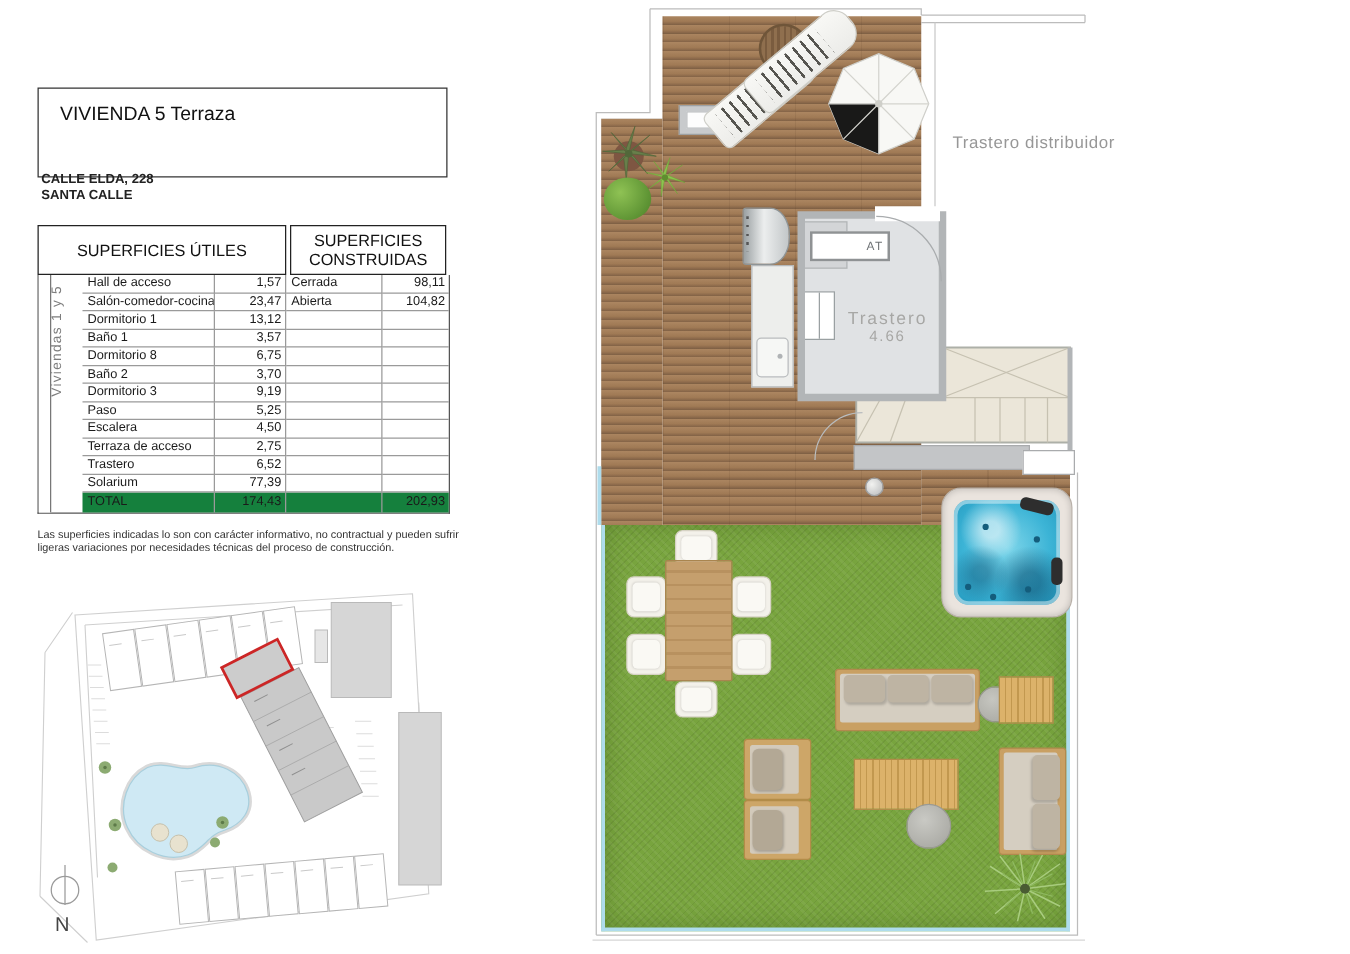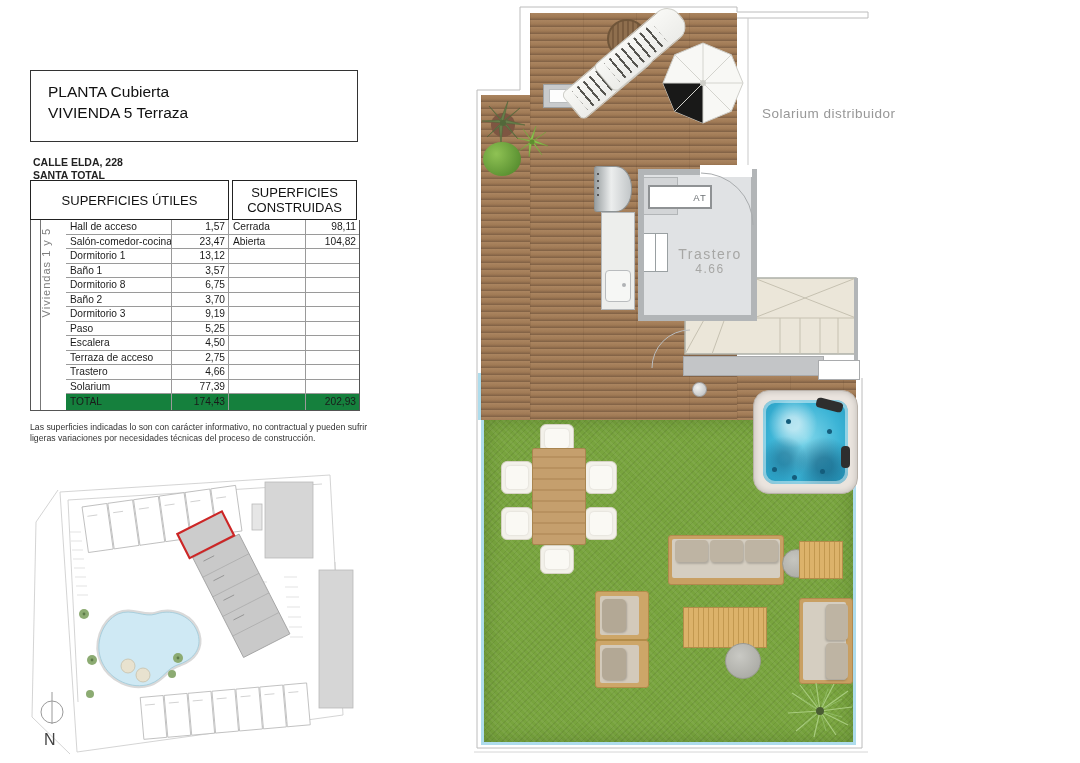--- a/index.html
+++ b/index.html
@@ -3,21 +3,21 @@
 <meta charset="utf-8">
 <style>
   html,body{margin:0;padding:0;background:#fff;}
   #app{position:relative;width:1080px;height:763px;background:#fff;overflow:hidden;
        font-family:"Liberation Sans",sans-serif;color:#1a1a1a;}
   .abs{position:absolute;}
 
   
   .title-box{left:30px;top:70px;width:326px;height:70px;border:1.4px solid #333;background:#fff;}
   .title-box .t{margin:10px 0 0 17px;font-size:15.5px;line-height:21px;color:#111;}
-  .address{left:33px;top:156px;font-size:10.5px;font-weight:bold;line-height:13px;color:#222;}
+  .address{left:33px;top:137px;font-size:10.5px;font-weight:bold;line-height:13px;color:#222;}
 
   .tbl-head{top:180px;height:38px;border:1.4px solid #222;background:#fff;
             display:flex;align-items:center;justify-content:center;text-align:center;
             font-size:13px;color:#111;}
   .tbl-head.left{left:30px;width:197px;}
   .tbl-head.right{left:232px;width:123px;line-height:15px;}
 
   .tbl-body{left:30px;top:220px;width:328px;border:1px solid #555;border-top:none;display:flex;}
   .side-cell{width:34px;border-right:1px solid #777;position:relative;background:#fff;}
   .side-cell span{position:absolute;left:9px;top:8px;writing-mode:vertical-rl;transform:rotate(180deg);
@@ -124,27 +124,26 @@
 
   svg text{font-family:"Liberation Sans",sans-serif;}
 </style>
 </head>
 <body>
 
 <div id="app">
 
   <div class="abs title-box">
     <div class="t">
-      <div>PLANTA Cubierta</div>
       <div>VIVIENDA 5 Terraza</div>
     </div>
   </div>
   <div class="abs address">
     <div>CALLE ELDA, 228</div>
-    <div>SANTA TOTAL</div>
+    <div>SANTA CALLE</div>
   </div>
 
   <div class="abs tbl-head right">SUPERFICIES CONSTRUIDAS</div>
   <div class="abs tbl-head left">SUPERFICIES ÚTILES</div>
 
   <div class="abs tbl-body">
     <div class="side-cell">
       <span>Viviendas 1 y 5</span>
     </div>
     <div class="rows">
@@ -215,21 +214,21 @@
 
         <div class="trow">
           <div class="c name">Terraza de acceso</div>
           <div class="c val">2,75</div>
           <div class="c cname"></div>
           <div class="c cval"></div>
         </div>
 
         <div class="trow">
           <div class="c name">Trastero</div>
-          <div class="c val">4,66</div>
+          <div class="c val">6,52</div>
           <div class="c cname"></div>
           <div class="c cval"></div>
         </div>
 
         <div class="trow">
           <div class="c name">Solarium</div>
           <div class="c val">77,39</div>
           <div class="c cname"></div>
           <div class="c cval"></div>
         </div>
@@ -401,21 +400,21 @@
       <path d="M856,278 V374" stroke="#b2b5b7" stroke-width="4"></path>
     </g>
 
     <path d="M690,330 A38,38 0 0 0 652,368" fill="none" stroke="#b9bcbe" stroke-width="1"></path>
   </svg>
 
   <div class="abs wallband" style="left:683px;top:356px;width:139px;height:18px;"></div>
   <div class="abs whitebox" style="left:818px;top:360px;width:40px;height:18px;"></div>
   <div class="abs wall-light" style="left:692px;top:382px;"></div>
 
-  <div class="abs pasillo" style="left:762px;top:106px;">Solarium distribuidor</div>
+  <div class="abs pasillo" style="left:762px;top:106px;">Trastero distribuidor</div>
 
   <div class="abs chair" style="left:540px;top:424px;width:32px;height:27px;"></div>
   <div class="abs chair" style="left:501px;top:461px;width:30px;height:31px;"></div>
   <div class="abs chair" style="left:501px;top:507px;width:30px;height:31px;"></div>
   <div class="abs chair" style="left:585px;top:461px;width:30px;height:31px;"></div>
   <div class="abs chair" style="left:585px;top:507px;width:30px;height:31px;"></div>
   <div class="abs chair" style="left:540px;top:545px;width:32px;height:27px;"></div>
   <div class="abs dtable" style="left:532px;top:448px;width:52px;height:95px;"></div>
 
   <div class="abs jacuzzi" style="left:753px;top:390px;width:103px;height:102px;">

